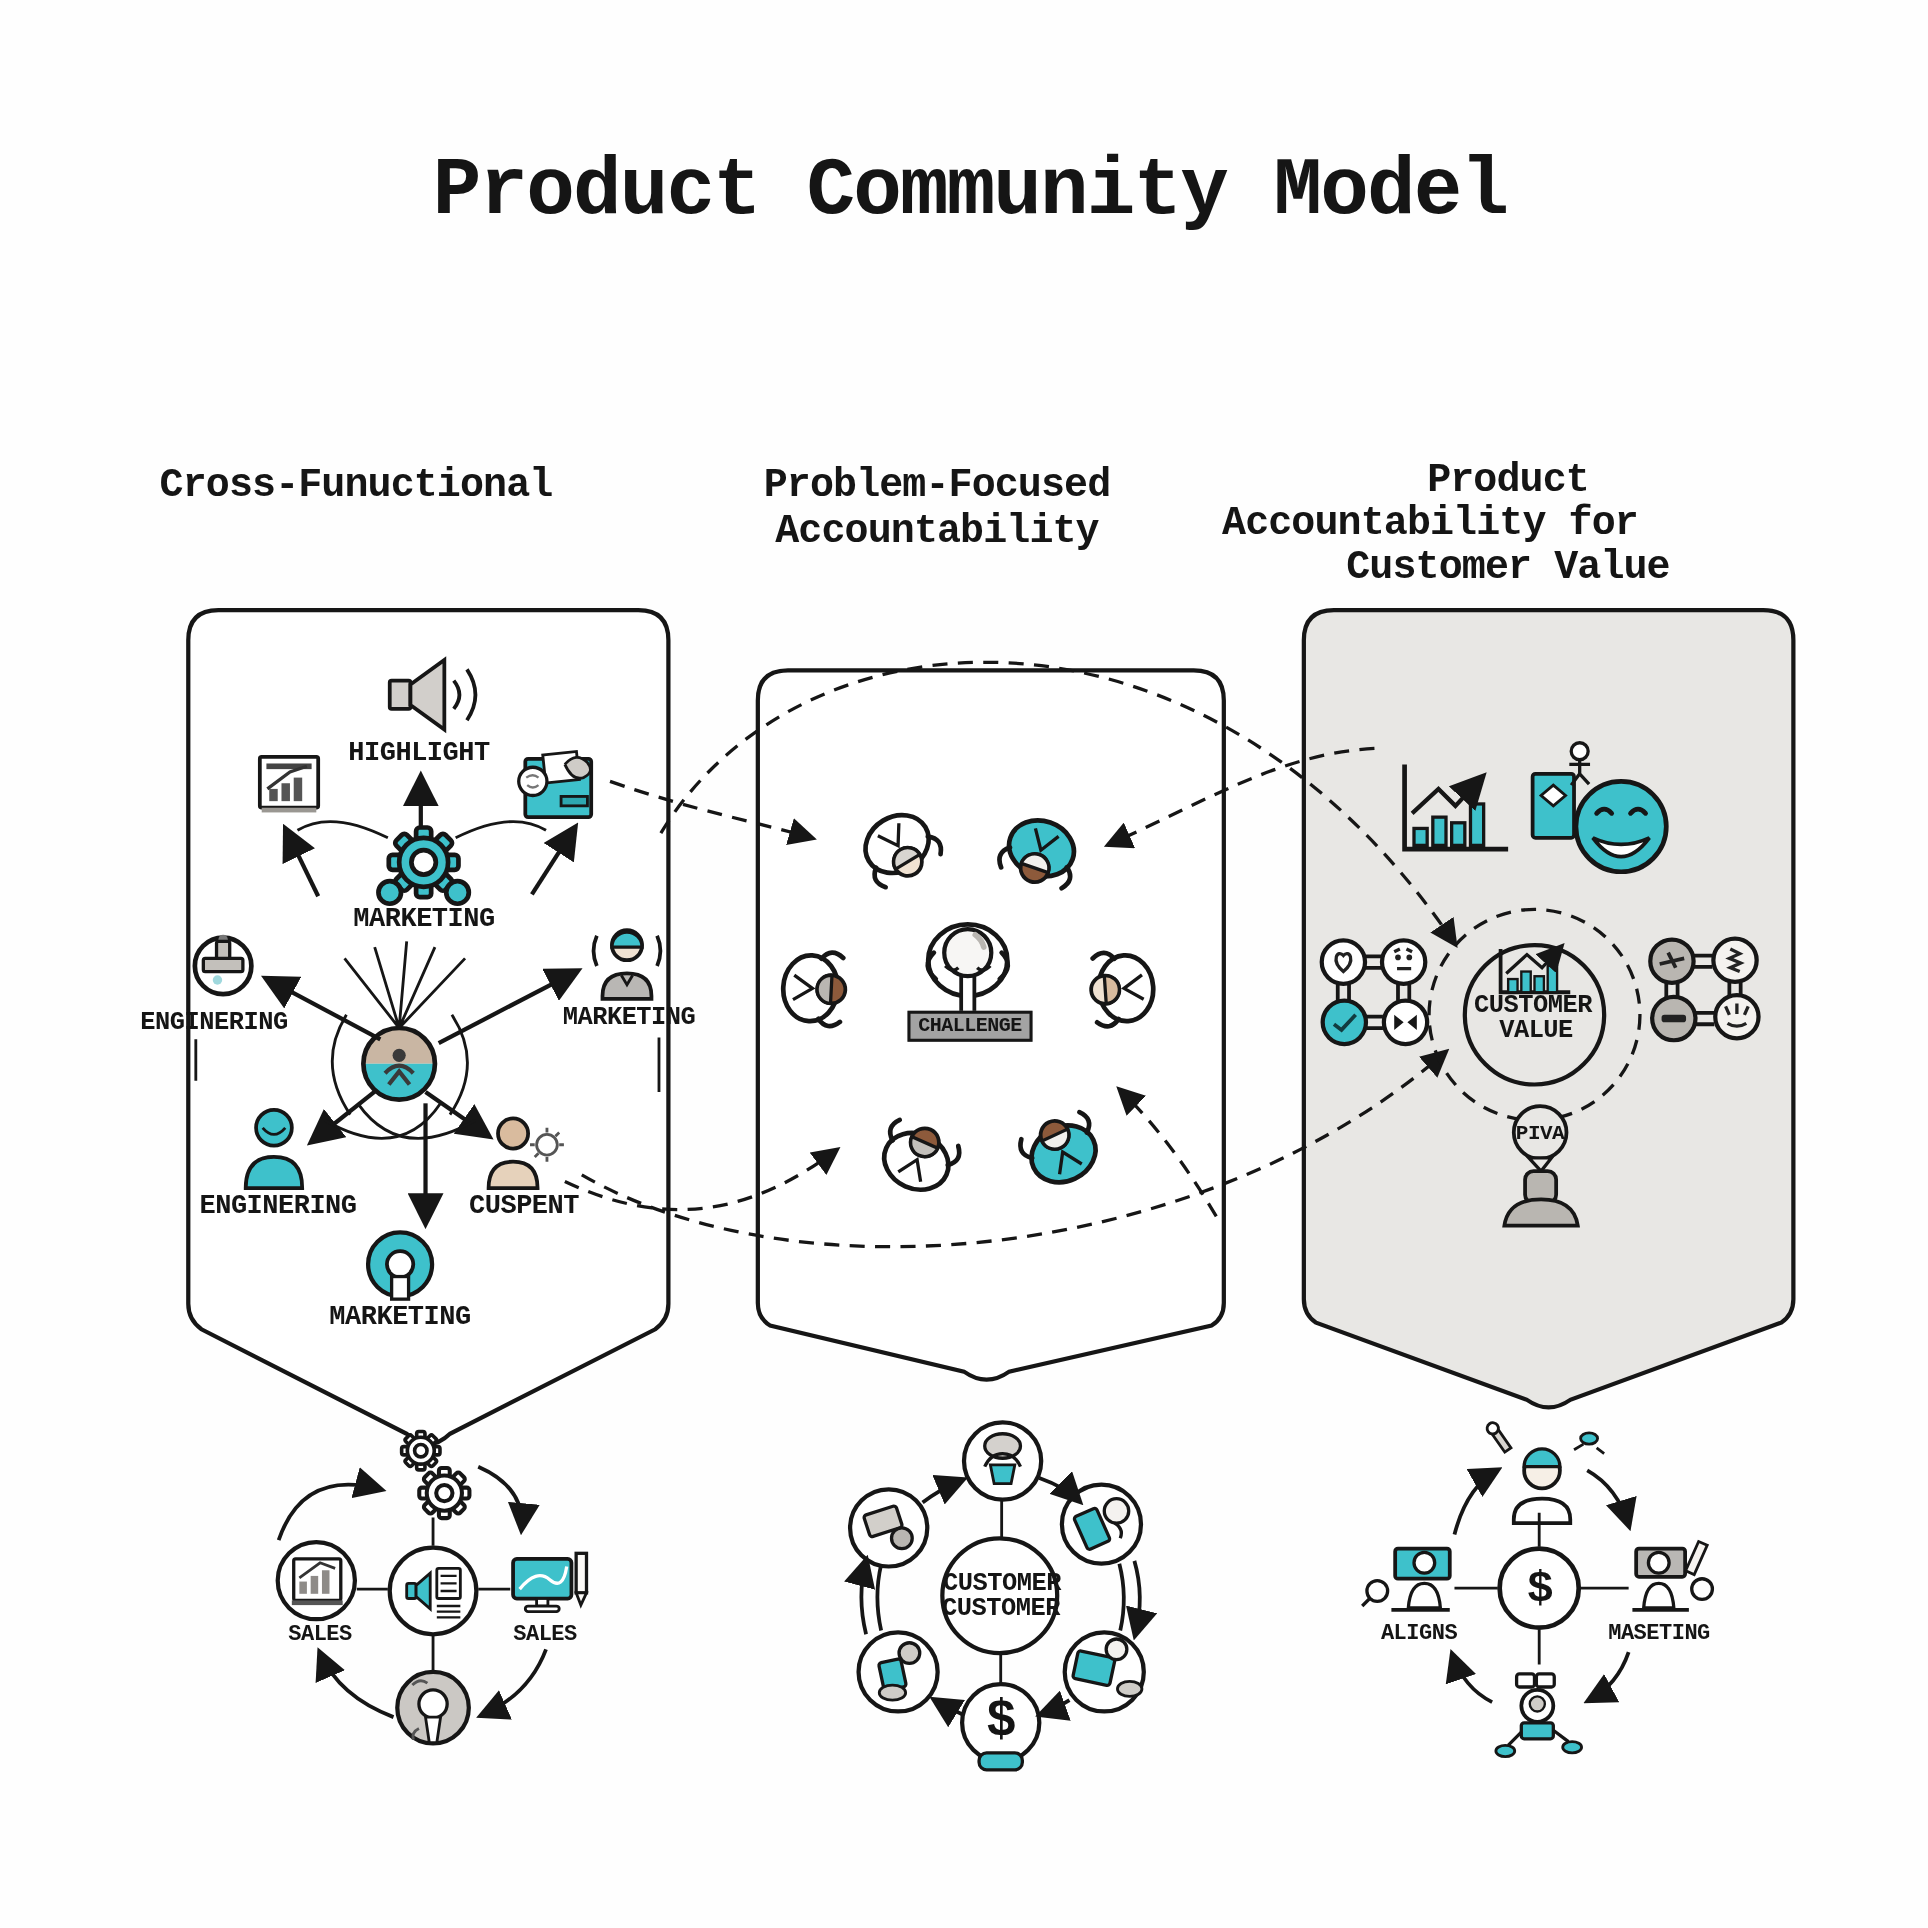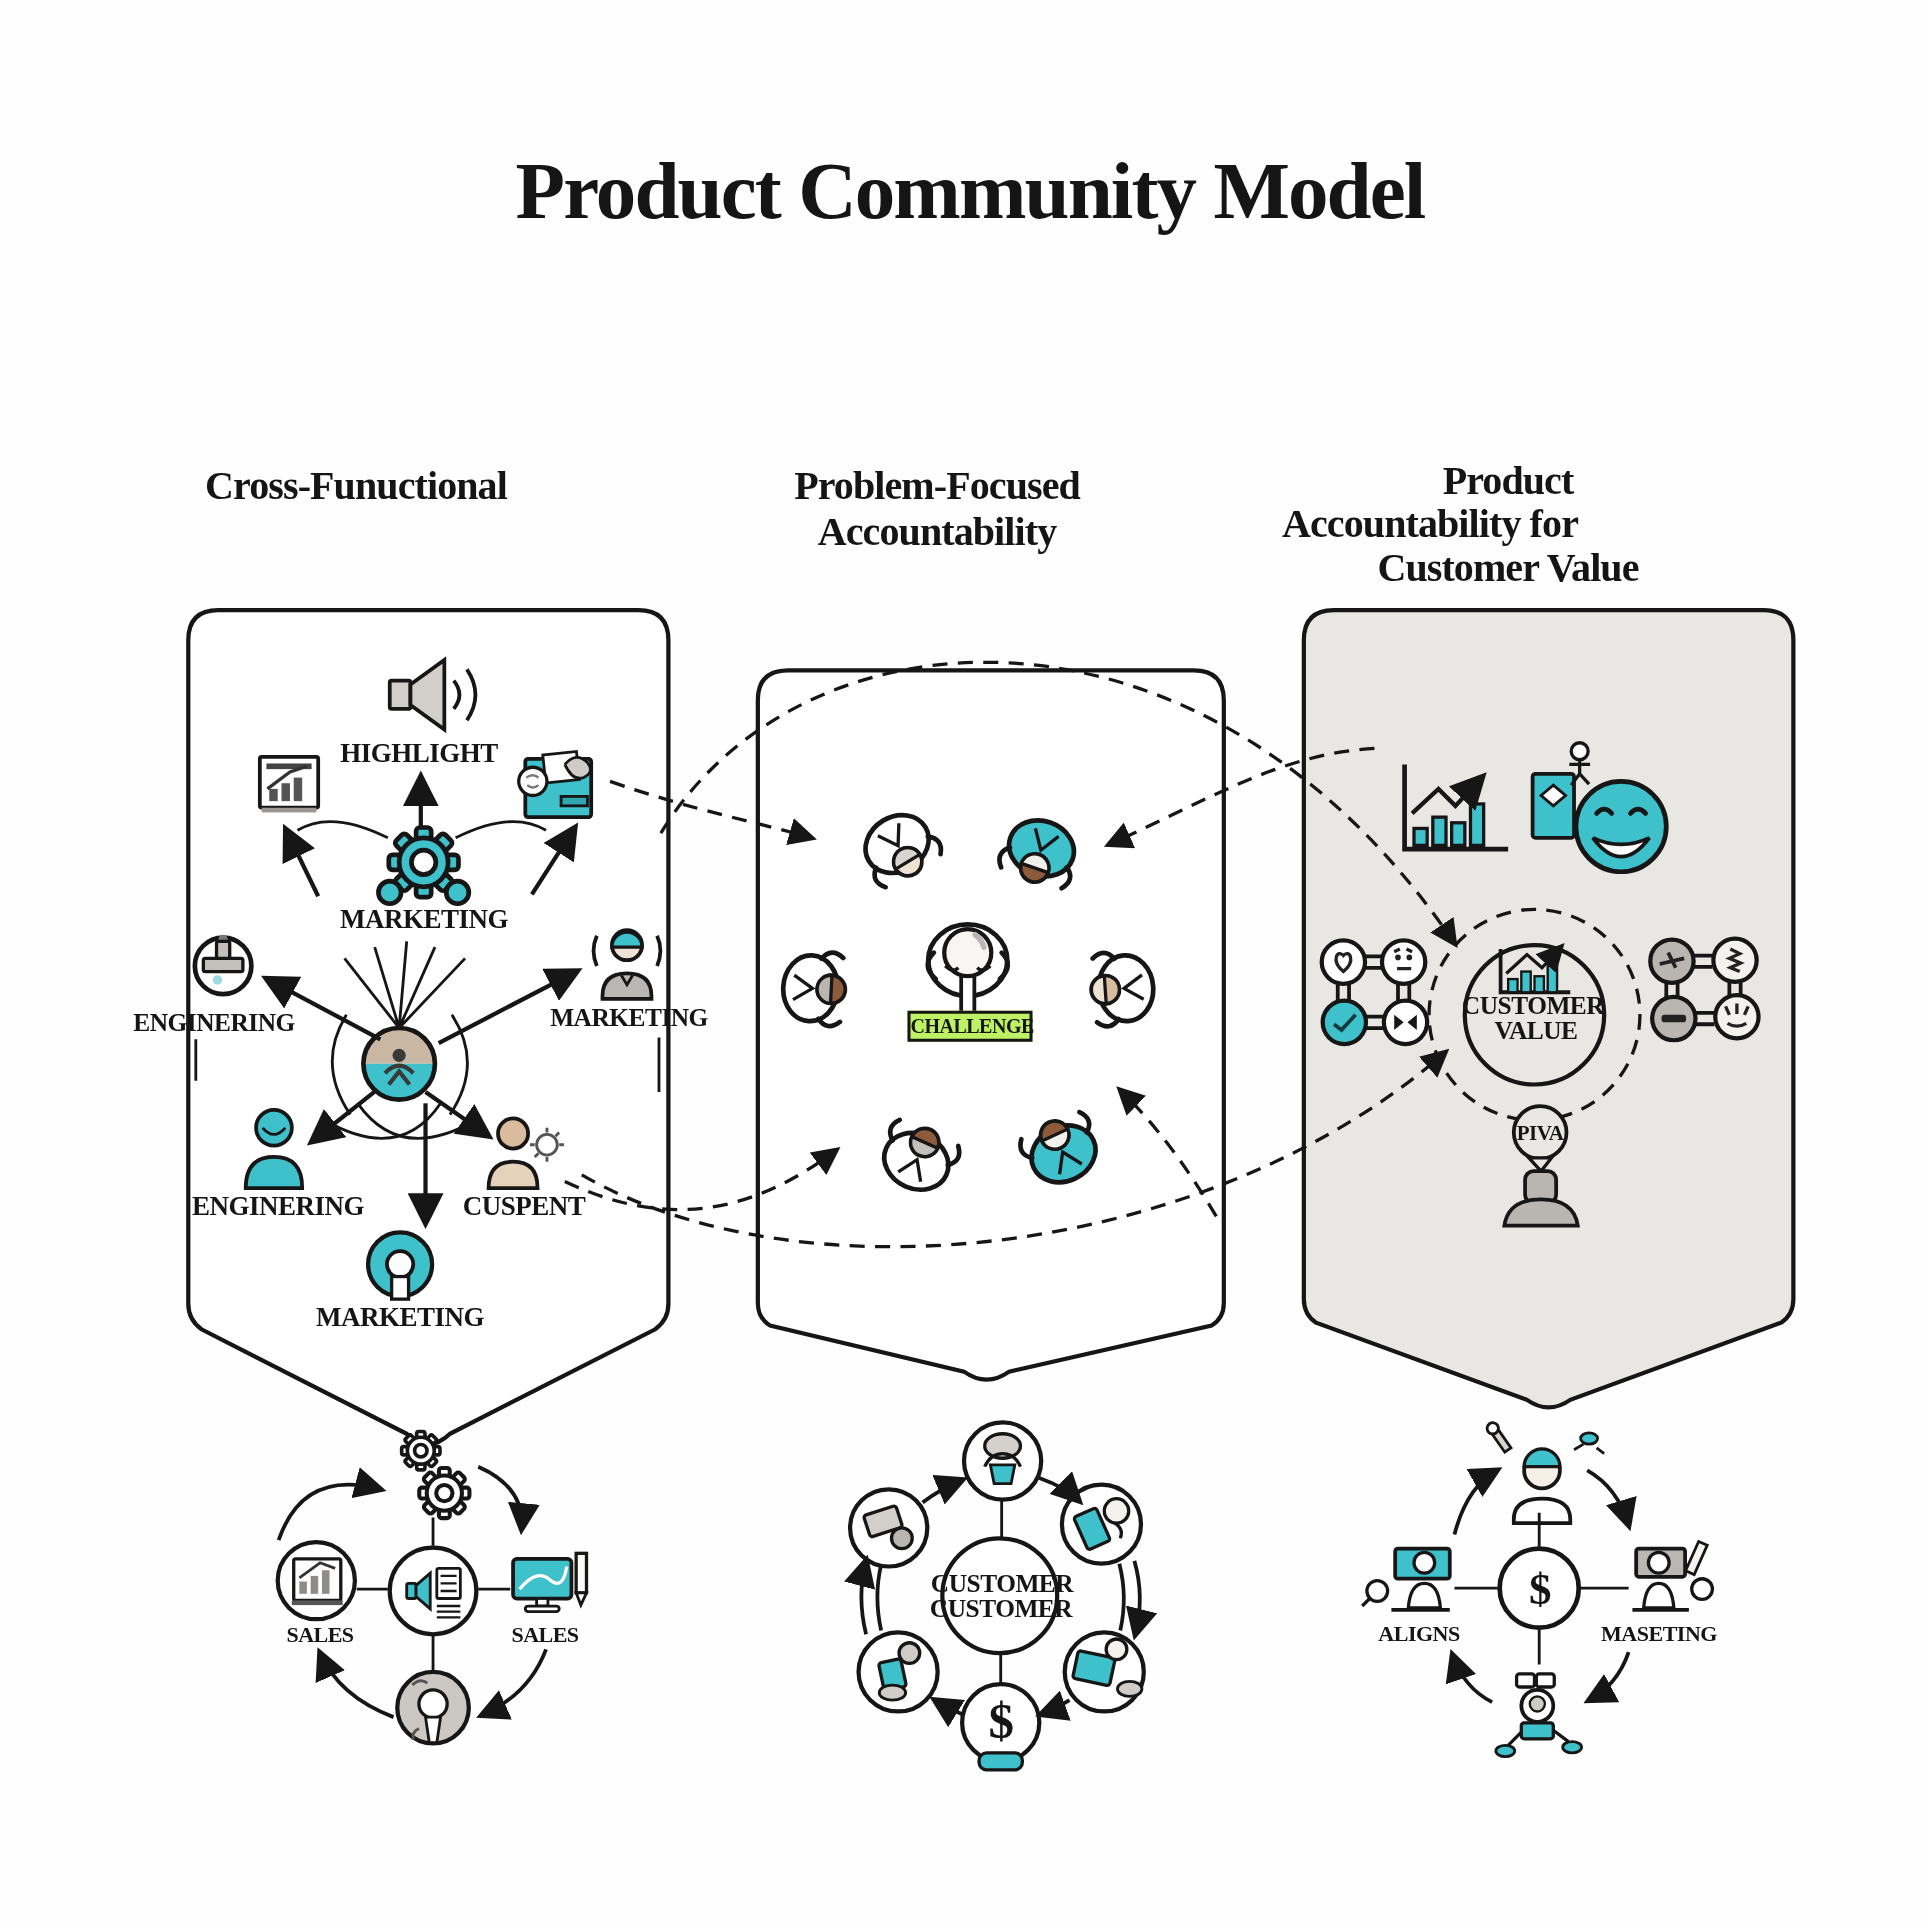--- a/index.html
+++ b/index.html
@@ -1,30 +1,30 @@
 <!DOCTYPE html>
 <html style="font-size:15px"><head>
 <meta charset="utf-8">
 <style>
   html,body{margin:0;padding:0;background:#ffffff;}
   #canvas{position:relative;width:1928px;height:1928px;background:#fefefe;overflow:hidden;
-          font-family:Liberation Serif, serif;}
+          font-family:Liberation Mono, monospace;}
   #scene{position:absolute;left:0;top:0;}
   .lbl{position:absolute;transform:translate(-50%,-50%);font-weight:bold;color:#151515;
        white-space:nowrap;letter-spacing:-0.5px;line-height:1;}
   .t-title{font-size:81px;letter-spacing:-1.9px;}
   .t-head{font-size:40px;letter-spacing:-0.9px;}
   .t-node{font-size:27px;}
   .t-node-sm{font-size:25.4px;}
   .t-sales{font-size:22px;}
   .t-cv{font-size:25.4px;letter-spacing:-0.5px;}
   .t-dollar{font-size:51px;font-weight:bold;}
   .t-dollar-sm{font-size:45px;font-weight:bold;}
   .t-piva{font-size:21px;}
-  .challenge-box{position:absolute;transform:translate(-50%,-50%);background:#bef264;
+  .challenge-box{position:absolute;transform:translate(-50%,-50%);background:#a3a3a3;
        border:3.8px solid #161616;width:119px;height:24.5px;line-height:24.5px;text-align:center;
        font-weight:bold;font-size:20px;color:#151515;letter-spacing:-0.5px;}
 </style>
 </head>
 <body>
 
 <div id="canvas">
 
 <svg id="scene" width="1928" height="1928" viewBox="0 0 2048 2048">
   <defs>

